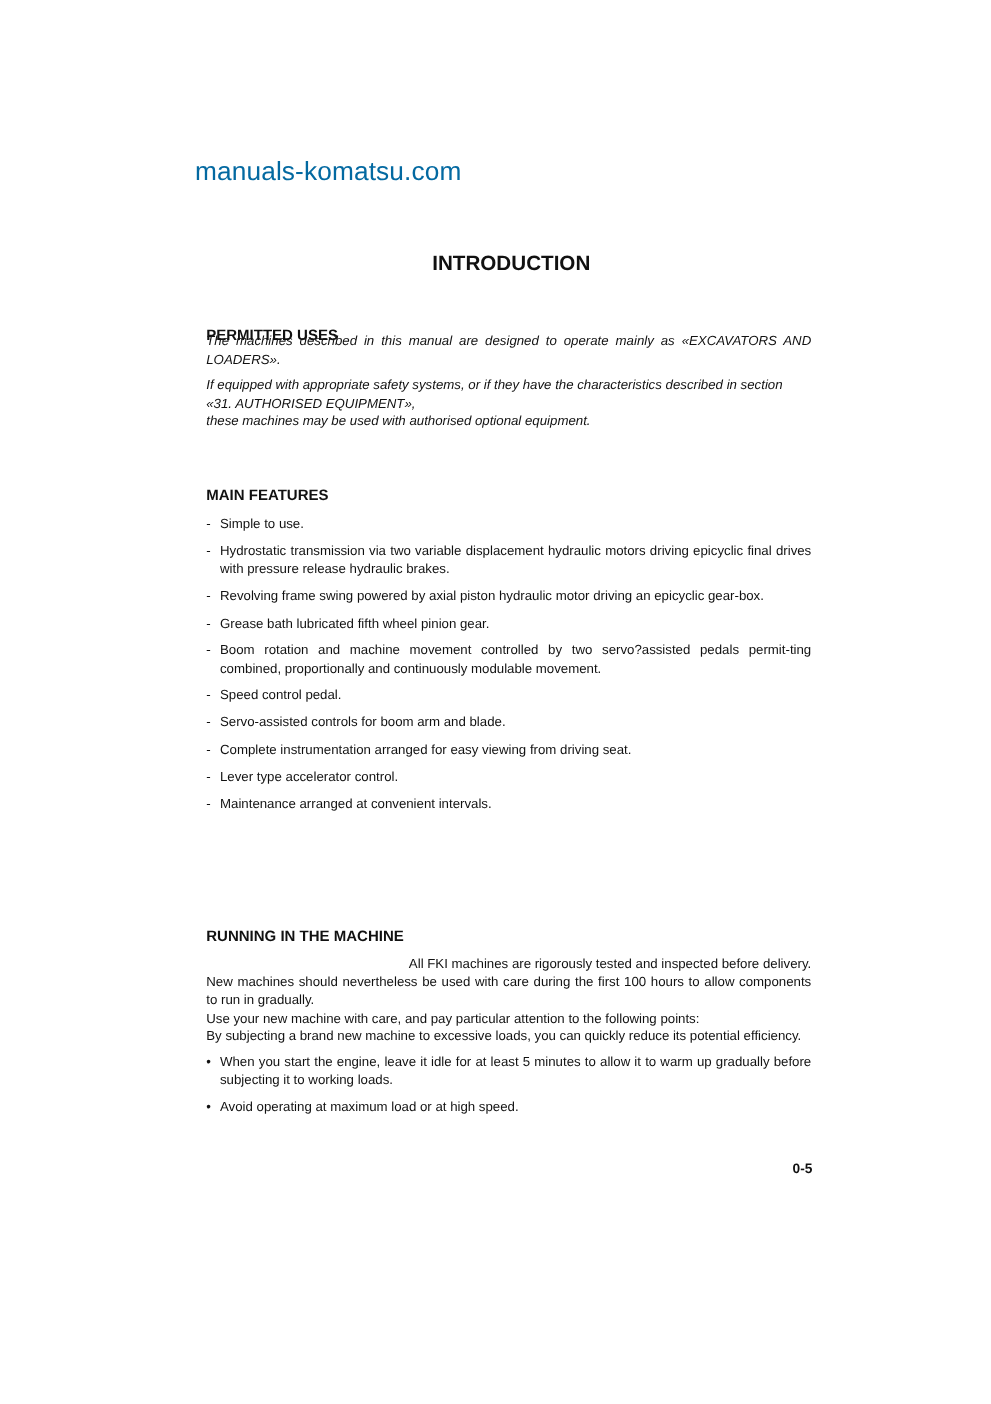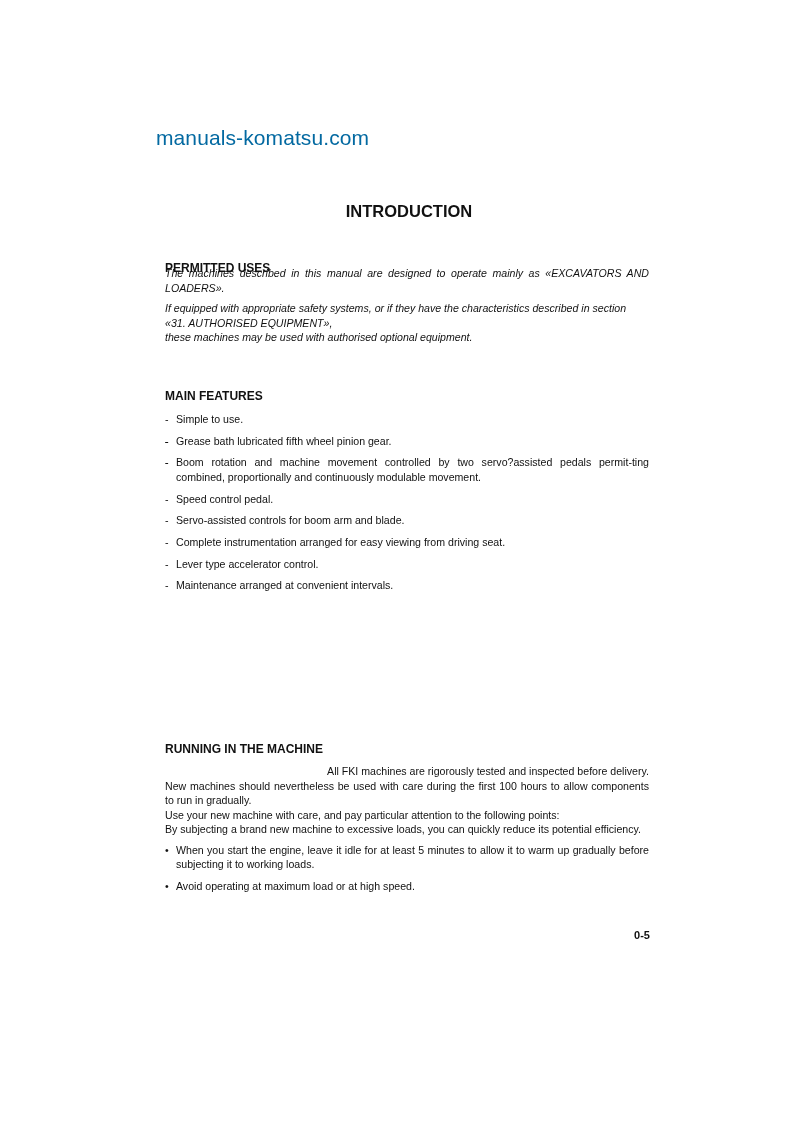--- a/index.html
+++ b/index.html
@@ -26,22 +26,22 @@
   <p>The machines described in this manual are designed to operate mainly as «EXCAVATORS AND LOADERS».</p>
   <div class="gap"></div>
   <p style="text-align:left;">If equipped with appropriate safety systems, or if they have the characteristics described in section «31. AUTHORISED EQUIPMENT»,</p>
   <p>these machines may be used with authorised optional equipment.</p>
 </div>
 
 <div class="h" style="top:389px;">MAIN FEATURES</div>
 <div class="content" style="top:412px;">
   <ul>
     <li><span class="mk">-</span><span>Simple to use.</span></li>
-    <li><span class="mk">-</span></li>
-    <li><span class="mk">-</span></li>
+    <li><span class="mk">-</span><span>Hydrostatic transmission via two variable displacement hydraulic motors driving epicyclic final drives with pressure release hydraulic brakes.</span></li>
+    <li><span class="mk">-</span><span>Revolving frame swing powered by axial piston hydraulic motor driving an epicyclic gear-box.</span></li>
     <li><span class="mk">-</span><span>Grease bath lubricated fifth wheel pinion gear.</span></li>
     <li><span class="mk">-</span></li>
     <li><span class="mk">-</span><span>Boom rotation and machine movement controlled by two servo?assisted pedals permit-ting combined, proportionally and continuously modulable movement.</span></li>
     <li><span class="mk">-</span><span>Speed control pedal.</span></li>
     <li><span class="mk">-</span><span>Servo-assisted controls for boom arm and blade.</span></li>
     <li><span class="mk">-</span><span>Complete instrumentation arranged for easy viewing from driving seat.</span></li>
     <li><span class="mk">-</span><span>Lever type accelerator control.</span></li>
     <li><span class="mk">-</span><span>Maintenance arranged at convenient intervals.</span></li>
   </ul>
 </div>

